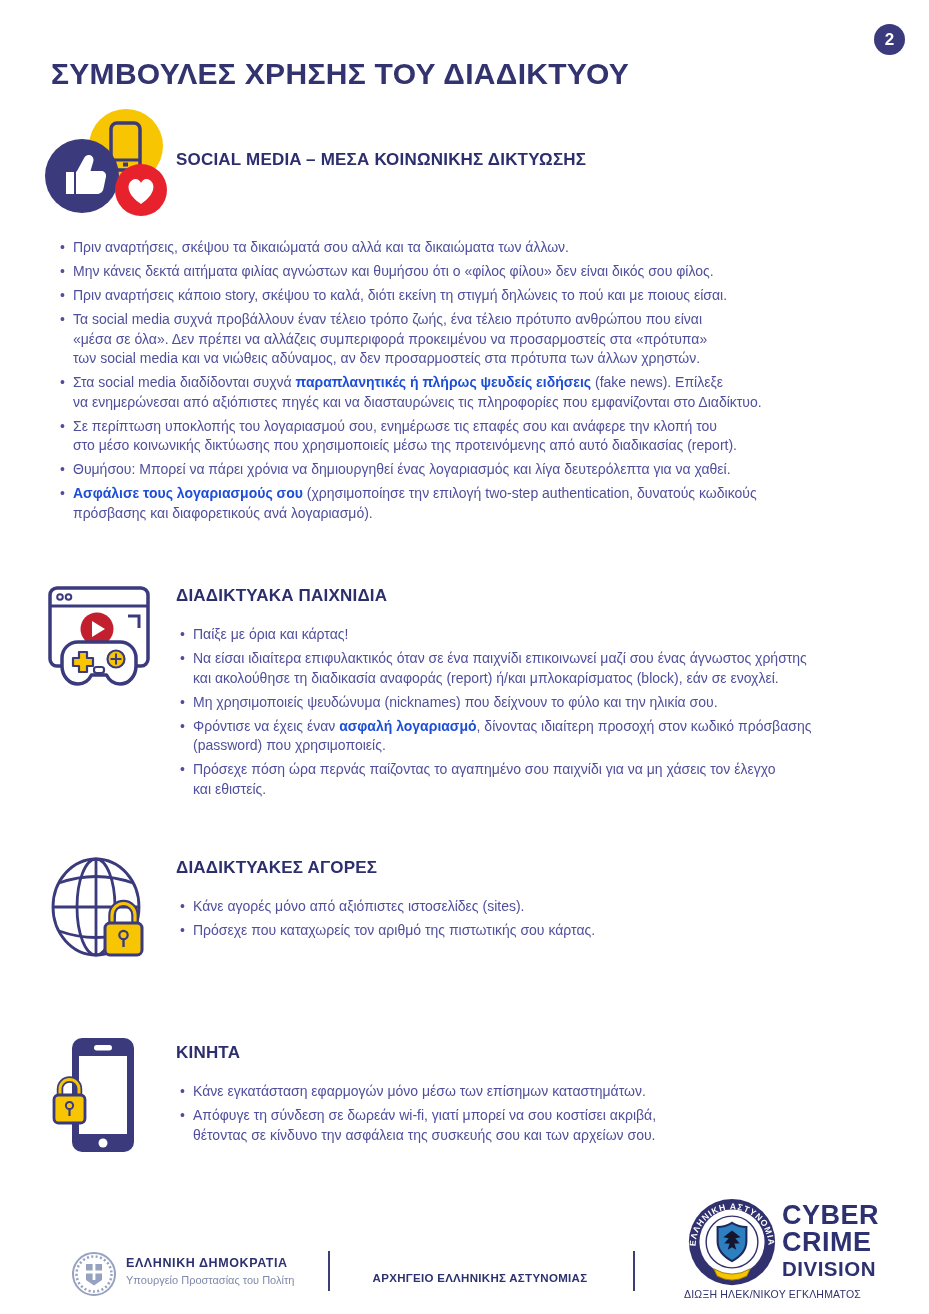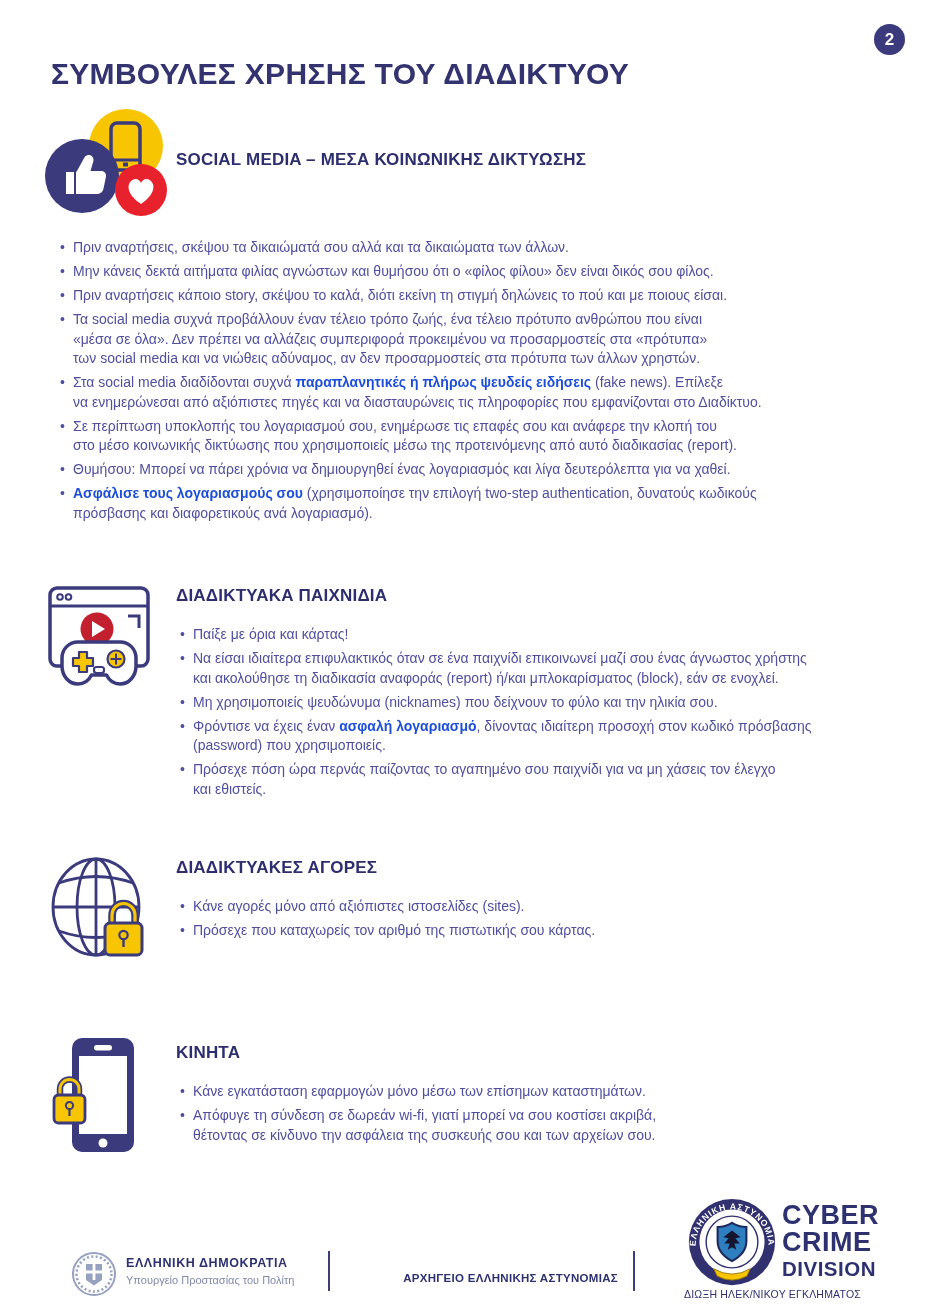--- a/index.html
+++ b/index.html
@@ -28,21 +28,21 @@
   }
   ul.bullets li::before { content:"•"; position:absolute; left:0; top:0; color:#4f4f9d; }
   ul.bullets .b { font-weight:bold; color:#1d4ed8; }
 
   
   .f-divider { position:absolute; width:2px; height:40px; background:#3c3f77; }
   .f-left-text { position:absolute; left:126px; top:1256px; }
   .f-left-title { font-size:12.5px; font-weight:bold; color:#2e3170; letter-spacing:.6px; }
   .f-left-sub { font-size:11px; color:#8089a9; margin-top:4px; }
   .f-center {
-    position:absolute; left:358px; top:1272px; width:260px; text-align:right;
+    position:absolute; left:350px; top:1272px; width:260px; text-align:center;
     font-size:11.5px; font-weight:bold; color:#2e3170; letter-spacing:.3px;
   }
   .cyber-text { position:absolute; left:782px; top:1202px; color:#2e3170; }
   .cyber-l1, .cyber-l2 { font-size:27px; font-weight:bold; line-height:27px; letter-spacing:.5px; }
   .cyber-l3 { font-size:20.5px; font-weight:bold; line-height:26px; letter-spacing:.5px; }
   .cyber-sub {
     position:absolute; left:684px; top:1288px; width:180px; font-size:10.5px;
     color:#2e3170; letter-spacing:.2px;
   }
 </style>

